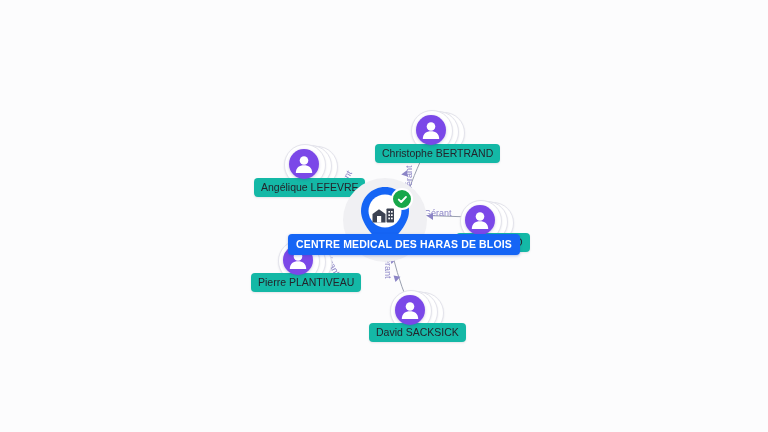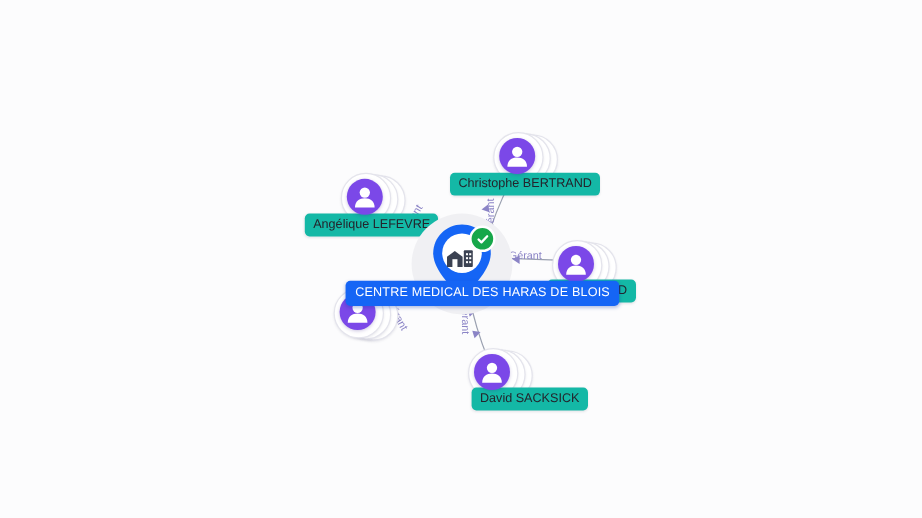--- a/index.html
+++ b/index.html
@@ -105,21 +105,21 @@
     line-height: 13px;
     padding: 3px 7px;
     border-radius: 4px;
     white-space: nowrap;
     box-shadow: 0 1px 2px rgba(30,30,60,0.10);
   }
   .node-label.primary {
     background: #1565f5;
     color: #ffffff;
     font-size: 10.5px;
-    font-weight: normal;
+    font-weight: bold;
     letter-spacing: 0.15px;
     padding: 4px 8px;
     border-radius: 4px;
     z-index: 30;
     box-shadow: 0 1px 3px rgba(20,60,170,0.30);
   }
 
   
   .edge-label {
     position: absolute;
@@ -220,33 +220,34 @@
       <div class="person-stack s3"></div>
       <div class="person-stack s2"></div>
       <div class="person-stack s1"></div>
       <div class="person-avatar">
         <svg width="30" height="30" viewBox="0 0 30 30">
           <circle cx="15" cy="11.5" r="4.3" fill="#ffffff"></circle>
           <path d="M6.8 24 C6.8 18.6 10.5 16.2 15 16.2 C19.5 16.2 23.2 18.6 23.2 24 Z" fill="#ffffff"></path>
         </svg>
       </div>
     </div>
+    <div class="node-label" style="left:251px; top:273px;">Pierre PLANTIVEAU</div>
 
     <div class="person-node" style="left:390px; top:290px;">
       <div class="person-stack s3"></div>
       <div class="person-stack s2"></div>
       <div class="person-stack s1"></div>
       <div class="person-avatar">
         <svg width="30" height="30" viewBox="0 0 30 30">
           <circle cx="15" cy="11.5" r="4.3" fill="#ffffff"></circle>
           <path d="M6.8 24 C6.8 18.6 10.5 16.2 15 16.2 C19.5 16.2 23.2 18.6 23.2 24 Z" fill="#ffffff"></path>
         </svg>
       </div>
     </div>
-    <div class="node-label" style="left:369px; top:323px;margin-left:24px;">David SACKSICK</div>
+    <div class="node-label" style="left:369px; top:323px;">David SACKSICK</div>
 
     <div class="company-node" style="left:343px; top:178px;">
       <div class="company-halo"></div>
       <div class="company-pin">
         <svg width="52" height="62" viewBox="0 0 52 62">
           <path d="M26 1 C12.7 1 2 11.7 2 25 C2 40 20 56 26 61 C32 56 50 40 50 25 C50 11.7 39.3 1 26 1 Z" fill="#1565f5"></path>
           <circle cx="26" cy="25" r="16.5" fill="#ffffff"></circle>
         </svg>
       </div>
       <div style="position:absolute; left:28px; top:27px; z-index:5;">

